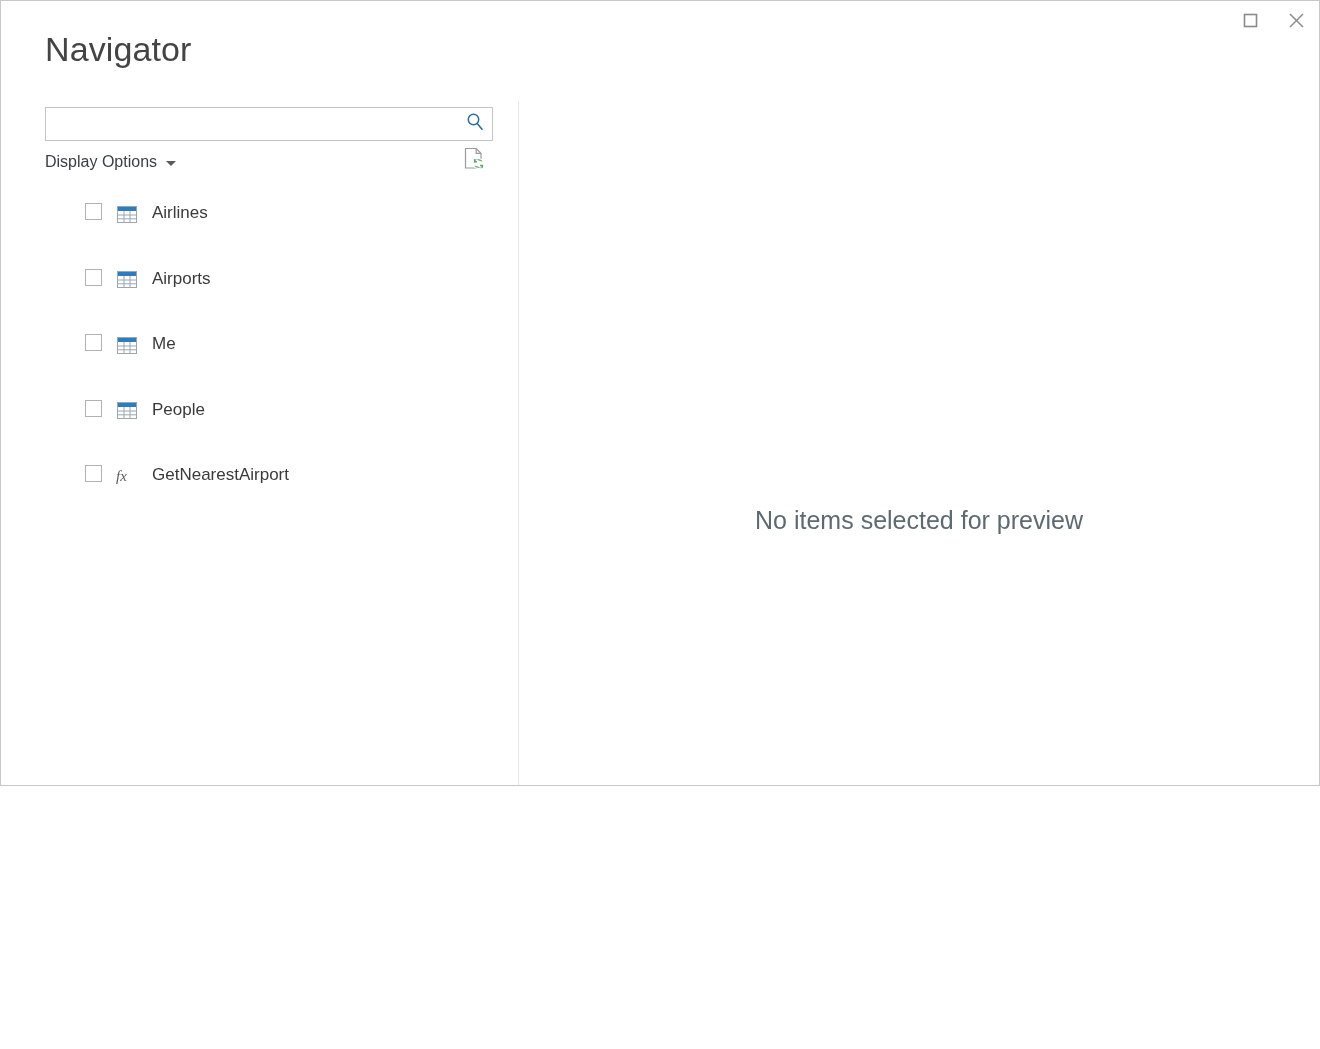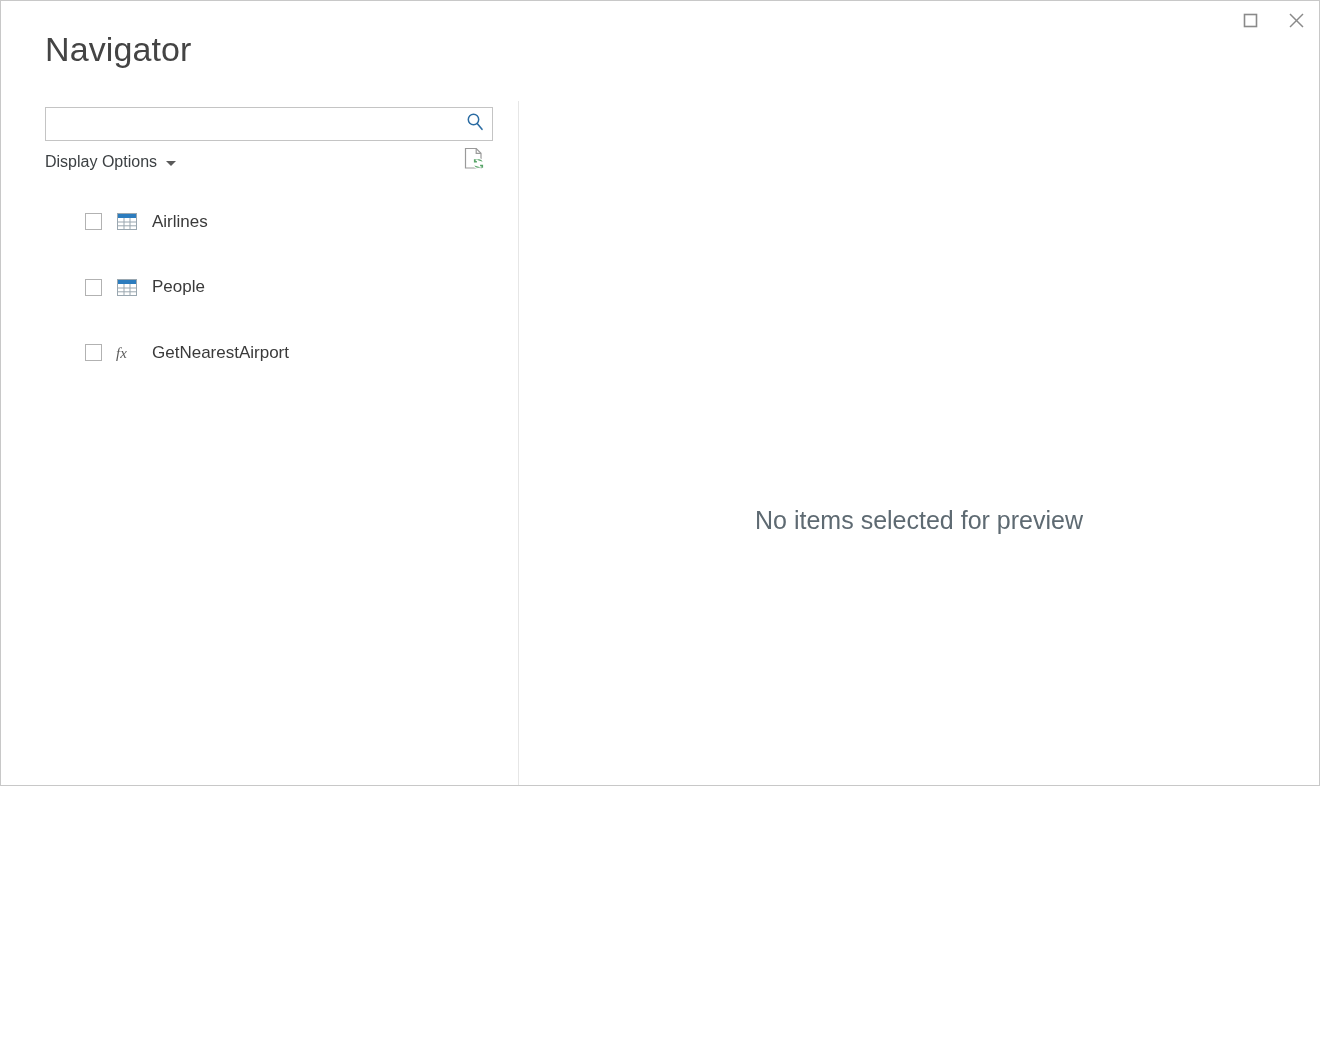--- a/index.html
+++ b/index.html
@@ -164,21 +164,21 @@
   .root-label {
     margin-left: 10px;
     font-size: 16px;
     color: #2b2b2b;
     white-space: nowrap;
     overflow: hidden;
   }
 
   .tree-child {
     display: flex;
-    align-items: center;
+    align-items: flex-start;
     height: 37.5px;
     padding-left: 40px;
     cursor: default;
     margin-top: 28px;
   }
   .cb {
     width: 17px;
     height: 17px;
     box-sizing: border-box;
     border: 1px solid #b2b2b2;
@@ -300,34 +300,62 @@
             <rect x="1" y="1" width="18" height="4" fill="#2C7CBE"></rect>
             <line x1="7" y1="5" x2="7" y2="16.5" stroke="#9aa7b0" stroke-width="1"></line>
             <line x1="13" y1="5" x2="13" y2="16.5" stroke="#9aa7b0" stroke-width="1"></line>
             <line x1="0.5" y1="9" x2="19.5" y2="9" stroke="#9aa7b0" stroke-width="1"></line>
             <line x1="0.5" y1="12.8" x2="19.5" y2="12.8" stroke="#9aa7b0" stroke-width="1"></line>
           </svg>
         </span>
         <span class="child-label">Airlines</span>
       </div>
 
-
-
       <div class="tree-child">
         <span class="cb"></span>
         <span class="child-icon">
           <svg width="20" height="17" viewBox="0 0 20 17">
             <rect x="0.5" y="0.5" width="19" height="16" fill="#ffffff" stroke="#9aa7b0" stroke-width="1"></rect>
             <rect x="1" y="1" width="18" height="4" fill="#2C7CBE"></rect>
             <line x1="7" y1="5" x2="7" y2="16.5" stroke="#9aa7b0" stroke-width="1"></line>
             <line x1="13" y1="5" x2="13" y2="16.5" stroke="#9aa7b0" stroke-width="1"></line>
             <line x1="0.5" y1="9" x2="19.5" y2="9" stroke="#9aa7b0" stroke-width="1"></line>
             <line x1="0.5" y1="12.8" x2="19.5" y2="12.8" stroke="#9aa7b0" stroke-width="1"></line>
           </svg>
         </span>
+        <span class="child-label">Airports</span>
+      </div>
+
+      <div class="tree-child">
+        <span class="cb"></span>
+        <span class="child-icon">
+          <svg width="20" height="17" viewBox="0 0 20 17">
+            <rect x="0.5" y="0.5" width="19" height="16" fill="#ffffff" stroke="#9aa7b0" stroke-width="1"></rect>
+            <rect x="1" y="1" width="18" height="4" fill="#2C7CBE"></rect>
+            <line x1="7" y1="5" x2="7" y2="16.5" stroke="#9aa7b0" stroke-width="1"></line>
+            <line x1="13" y1="5" x2="13" y2="16.5" stroke="#9aa7b0" stroke-width="1"></line>
+            <line x1="0.5" y1="9" x2="19.5" y2="9" stroke="#9aa7b0" stroke-width="1"></line>
+            <line x1="0.5" y1="12.8" x2="19.5" y2="12.8" stroke="#9aa7b0" stroke-width="1"></line>
+          </svg>
+        </span>
+        <span class="child-label">Me</span>
+      </div>
+
+      <div class="tree-child">
+        <span class="cb"></span>
+        <span class="child-icon">
+          <svg width="20" height="17" viewBox="0 0 20 17">
+            <rect x="0.5" y="0.5" width="19" height="16" fill="#ffffff" stroke="#9aa7b0" stroke-width="1"></rect>
+            <rect x="1" y="1" width="18" height="4" fill="#2C7CBE"></rect>
+            <line x1="7" y1="5" x2="7" y2="16.5" stroke="#9aa7b0" stroke-width="1"></line>
+            <line x1="13" y1="5" x2="13" y2="16.5" stroke="#9aa7b0" stroke-width="1"></line>
+            <line x1="0.5" y1="9" x2="19.5" y2="9" stroke="#9aa7b0" stroke-width="1"></line>
+            <line x1="0.5" y1="12.8" x2="19.5" y2="12.8" stroke="#9aa7b0" stroke-width="1"></line>
+          </svg>
+        </span>
         <span class="child-label">People</span>
       </div>
 
 
       <div class="tree-child">
         <span class="cb"></span>
         <span class="child-icon">
           <svg width="22" height="20" viewBox="0 0 22 20">
             <text x="0" y="15" font-family="Liberation Serif, serif" font-size="15" font-style="italic" fill="#5a5a5a">fx</text>
           </svg>

